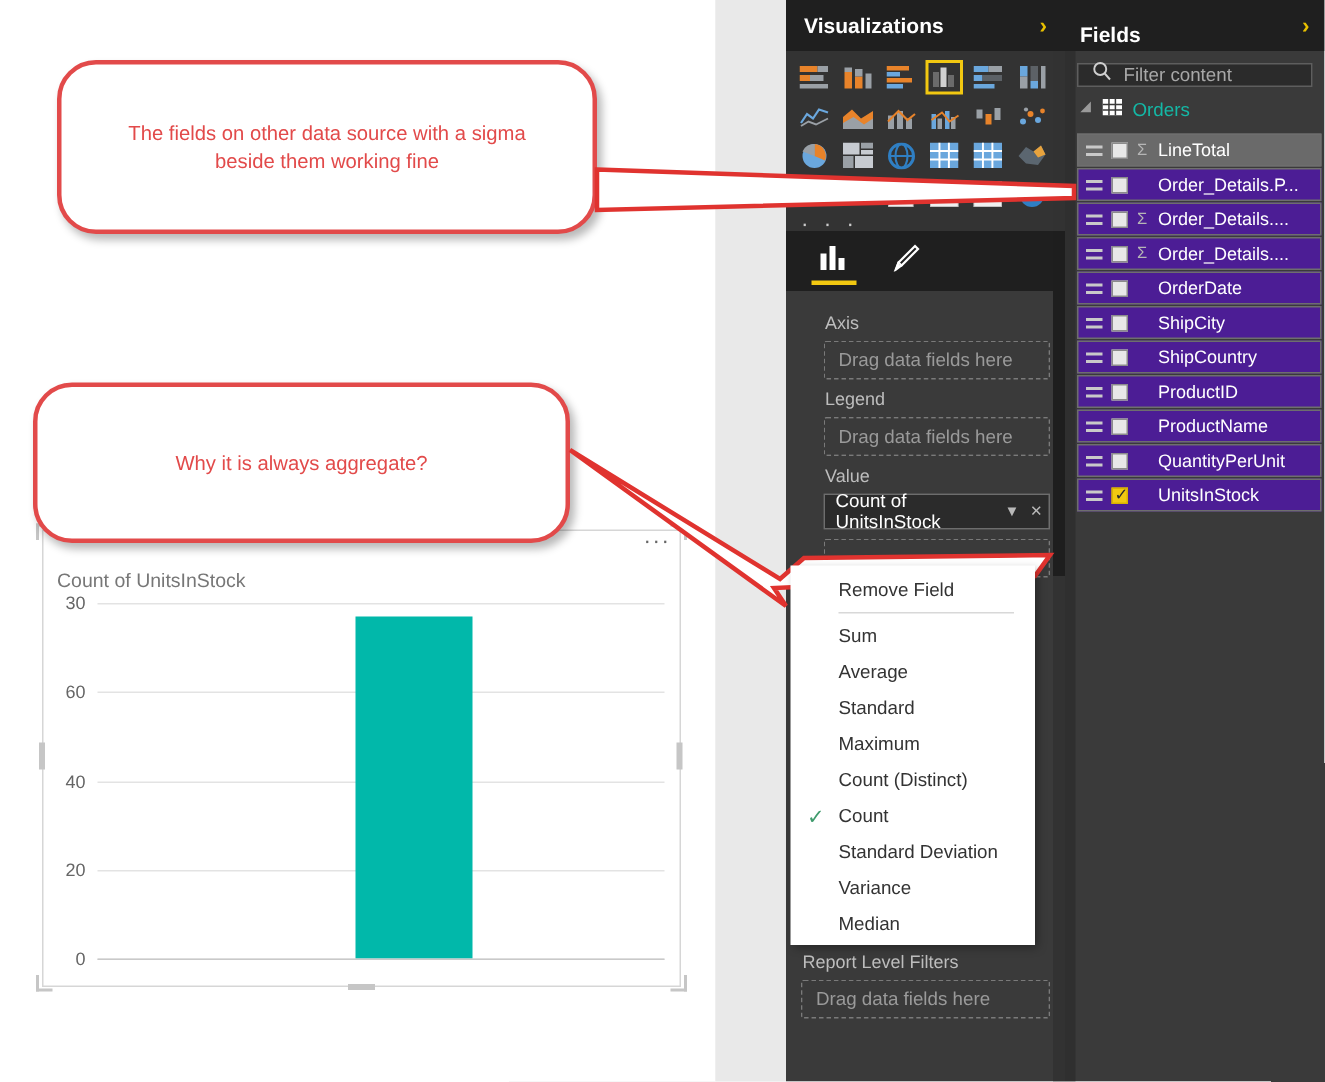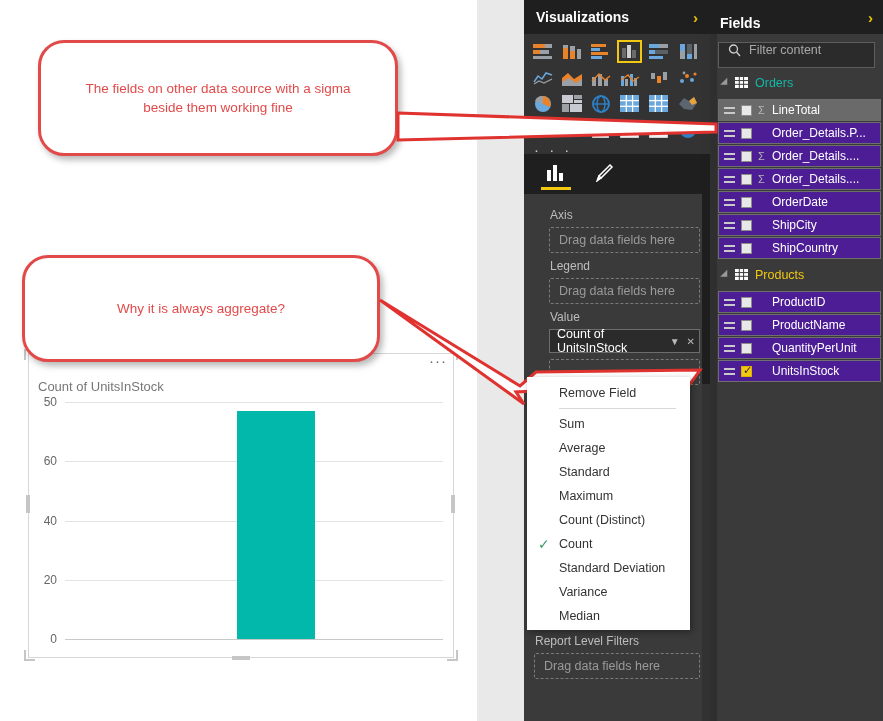--- a/index.html
+++ b/index.html
@@ -77,22 +77,22 @@
 
   
   #ctx-menu{position:absolute;left:527px;top:377px;width:163px;background:#fff;
     box-shadow:2px 2px 6px rgba(0,0,0,.35);padding:4px 0 2px 0;z-index:40;}
   .mi{height:24px;display:flex;align-items:center;padding-left:32px;font-size:12.5px;
     color:#333;position:relative;}
   .mi .tick{position:absolute;left:11px;color:#3f9b6d;font-size:14px;font-weight:bold;}
   .msep{height:1px;background:#d8d8d8;margin:3px 14px 3px 32px;}
 
   
-  #filter-box{margin:8px 8px 0 8px;height:26px;background:#2b2b2b;border:1px solid #5e5e5e;
-    display:flex;align-items:flex-start;gap:8px;padding-left:9px;box-sizing:border-box;}
+  #filter-box{margin:8px 8px 0 8px;height:16px;background:#2b2b2b;border:1px solid #5e5e5e;
+    display:flex;align-items:center;gap:8px;padding-left:9px;box-sizing:border-box;}
   #filter-box .ph{color:#a8a8a8;font-size:12.5px;}
   .tbl-head{display:flex;align-items:center;gap:7px;padding:6px 0 6px 13px;}
   .tbl-head .caret{width:0;height:0;border-left:5px solid #9a9a9a;border-top:5px solid transparent;
     border-bottom:5px solid transparent;transform:rotate(45deg);}
   .tbl-head .nm{font-size:12.5px;color:#14b8a6;}
   .tbl-head .nm.hl{color:#f2c811;}
   .fld{height:22px;margin:1px 2px 1px 8px;background:#4c1d95;border:1px solid #6e6e6e;
     display:flex;align-items:center;gap:6px;padding-left:5px;box-sizing:border-box;}
   .fld.sel-row{background:#6a6a6a;}
   .drag{width:11px;height:7px;display:flex;flex-direction:column;justify-content:space-between;}
@@ -126,21 +126,21 @@
   <div id="plot">
       <div class="gridline" style="top: 237px;"></div>
       <div class="ytick" style="top: 237px;">0</div>
       <div class="gridline" style="top: 177.75px;"></div>
       <div class="ytick" style="top: 177.75px;">20</div>
       <div class="gridline" style="top: 118.5px;"></div>
       <div class="ytick" style="top: 118.5px;">40</div>
       <div class="gridline" style="top: 59.25px;"></div>
       <div class="ytick" style="top: 59.25px;">60</div>
       <div class="gridline" style="top: 0px;"></div>
-      <div class="ytick" style="top: 0px;">50</div>
+      <div class="ytick" style="top: 0px;">30</div>
       <div id="bar" title="UnitsInStock: 77" style="left: 172px; width: 78px; top: 8.8875px; height: 228.113px; background: rgb(1, 184, 170);"></div>
     </div>
   <div id="xaxis-line"></div>
 </div>
 
 <div class="corner" style="left:24px;top:349px;border-right:none;border-bottom:none;"></div>
 <div class="corner" style="left:447px;top:349px;border-left:none;border-bottom:none;"></div>
 <div class="corner" style="left:24px;top:650px;border-right:none;border-top:none;"></div>
 <div class="corner" style="left:447px;top:650px;border-left:none;border-top:none;"></div>
 <div class="handle" style="left:26px;top:495px;width:4px;height:18px;"></div>
@@ -523,33 +523,20 @@
       </div>
       <div class="fld">
         <span class="drag">
           <i></i>
           <i></i>
         </span>
         <span class="cbx"></span>
         <span class="sig"></span>
         <span class="fnm">ShipCountry</span>
       </div>
-      <div class="tbl-head">
-        <span class="caret"></span>
-        <span><svg width="13" height="11">
-            <rect x="0" y="0" width="13" height="11" fill="#ffffff"></rect>
-            <g stroke="#3a3a3a" stroke-width="1">
-              <line x1="4.3" y1="0" x2="4.3" y2="11"></line>
-              <line x1="8.6" y1="0" x2="8.6" y2="11"></line>
-              <line x1="0" y1="3.6" x2="13" y2="3.6"></line>
-              <line x1="0" y1="7.3" x2="13" y2="7.3"></line>
-            </g>
-          </svg></span>
-        <span class="nm hl">Products</span>
-      </div>
       <div class="fld">
         <span class="drag">
           <i></i>
           <i></i>
         </span>
         <span class="cbx"></span>
         <span class="sig"></span>
         <span class="fnm">ProductID</span>
       </div>
       <div class="fld">

